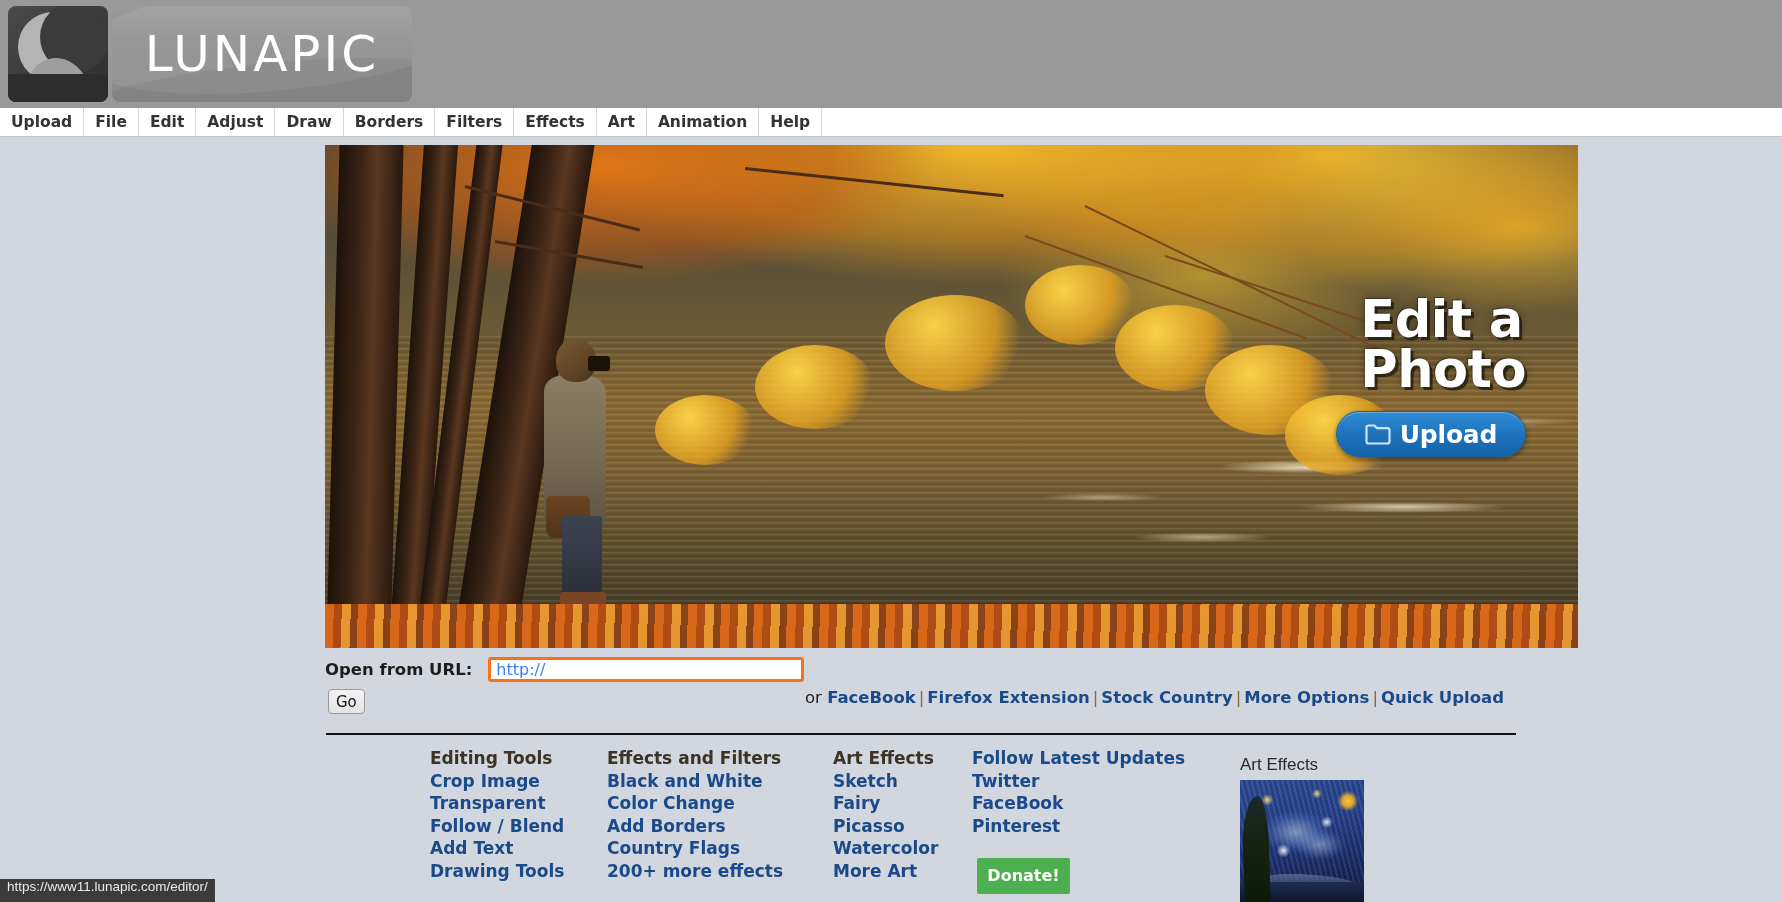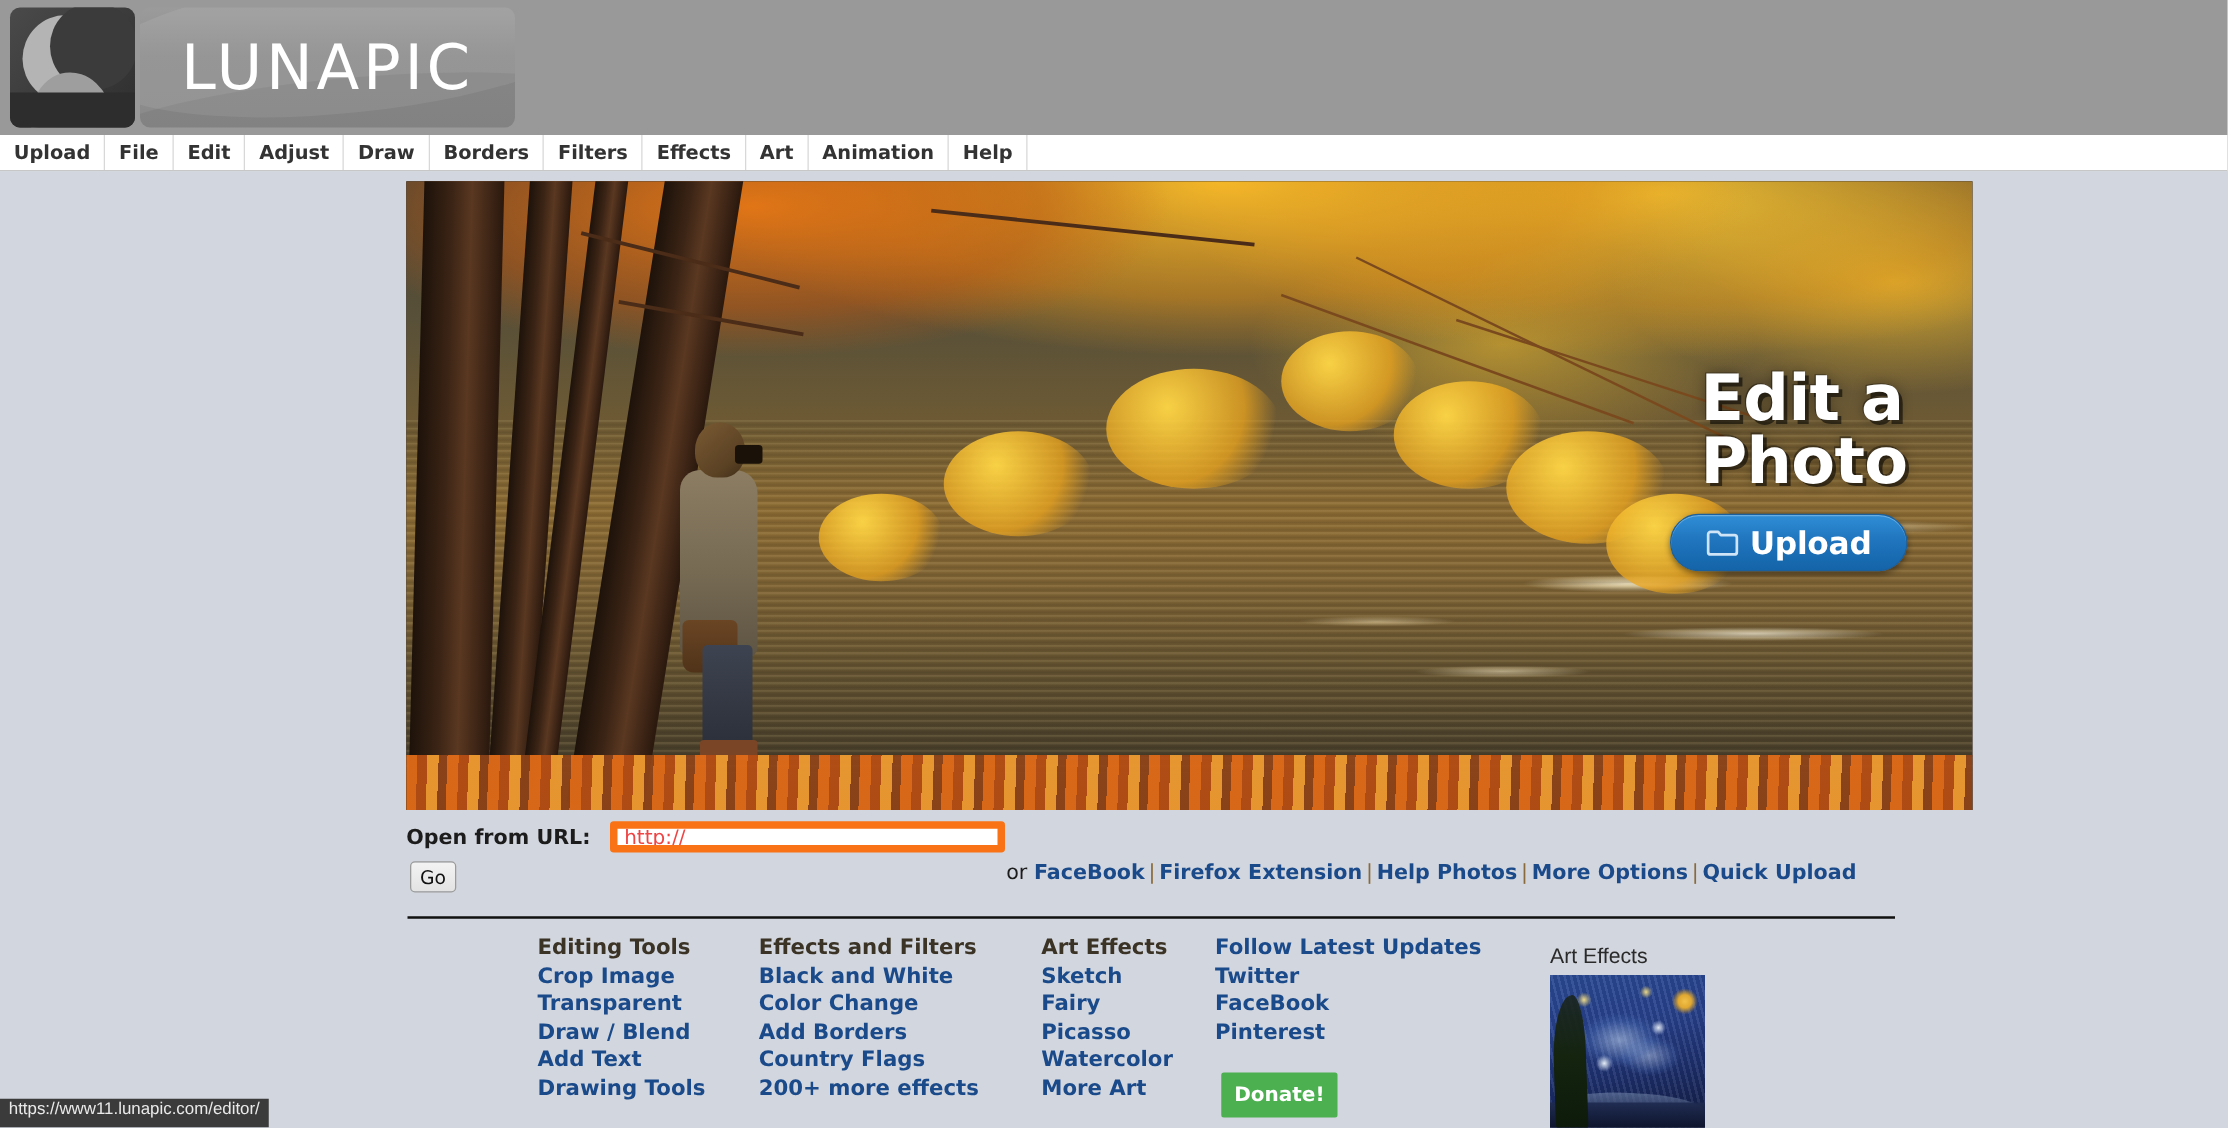--- a/index.html
+++ b/index.html
@@ -340,27 +340,27 @@
     font-family: "DejaVu Sans", sans-serif;
     font-size: 16.5px;
     font-weight: 700;
     color: #1c1c1c;
     margin-right: 16px;
   }
   .url-input {
     width: 316px;
     height: 25px;
     box-sizing: border-box;
-    border: 6px solid #f97316;
+    border: 3px solid #f97316;
     border-radius: 3px;
     background: #ffffff;
     padding: 0 5px;
     font-family: "DejaVu Sans", sans-serif;
     font-size: 16px;
-    color: #ef4444;
+    color: #3b82f6;
     outline: none;
   }
   .go-btn {
     position: absolute;
     left: 328px;
     top: 552px;
     min-width: 34px;
     height: 25px;
     box-sizing: border-box;
     border: 1px solid #9b9b9b;
@@ -614,30 +614,30 @@
       <span class="lbl">Upload</span>
     </div>
   </div>
 
   <div class="url-row">
     <span class="url-label">Open from URL:</span>
     <input class="url-input" type="text" value="http://" style="">
   </div>
   <button class="go-btn">Go</button>
 
-  <div class="or-links" id="or-links"><span class="or-word">or </span><a>FaceBook</a><span class="sep">|</span><a>Firefox Extension</a><span class="sep">|</span><a>Help Photos</a><span class="sep">|</span><a>More Options</a><span class="sep">|</span><a>Quick Upload</a></div>
+  <div class="or-links" id="or-links"><span class="or-word">or </span><a>FaceBook</a><span class="sep">|</span><a>Firefox Extension</a><span class="sep">|</span><a>Stock Country</a><span class="sep">|</span><a>More Options</a><span class="sep">|</span><a>Quick Upload</a></div>
 
   <div class="divider"></div>
 
   <div class="footer">
     <div class="fcol" id="col-editing">
         <div class="fhead">Editing Tools</div>
         <a>Crop Image</a>
         <a>Transparent</a>
-        <a>Draw / Blend</a>
+        <a>Follow / Blend</a>
         <a>Add Text</a>
         <a>Drawing Tools</a>
       </div>
     <div class="fcol" id="col-effects">
         <div class="fhead">Effects and Filters</div>
         <a>Black and White</a>
         <a>Color Change</a>
         <a>Add Borders</a>
         <a>Country Flags</a>
         <a>200+ more effects</a>

